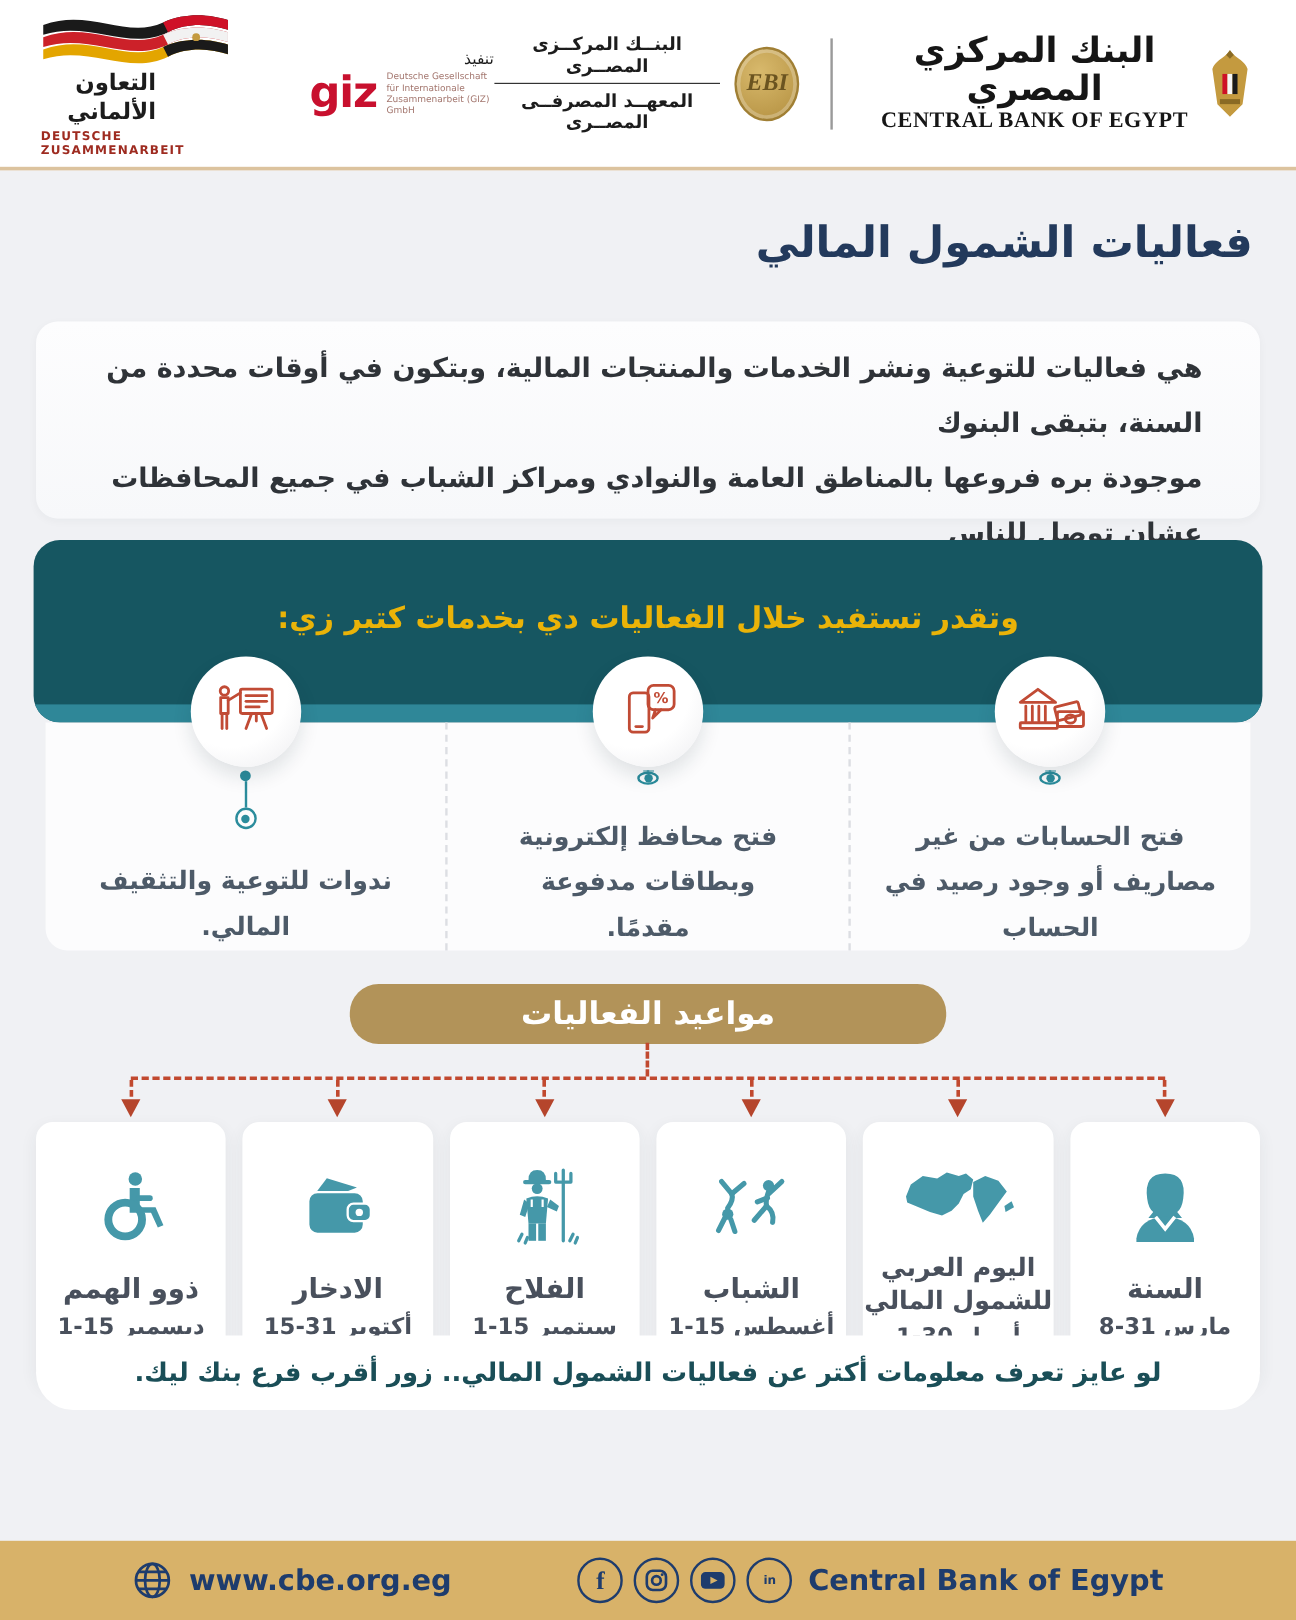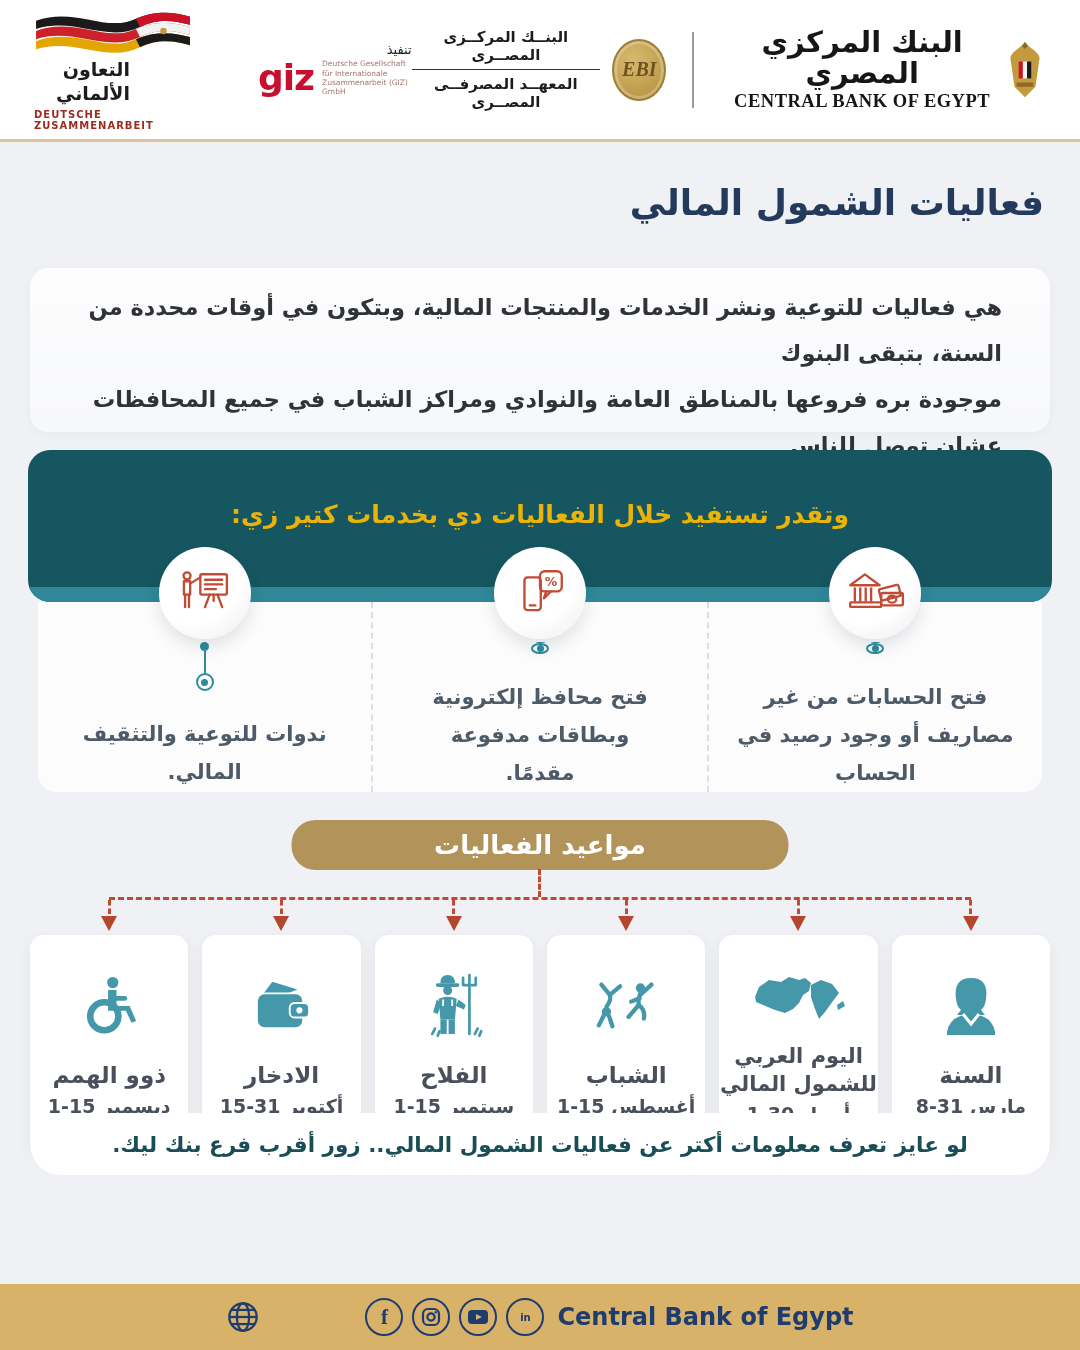--- a/index.html
+++ b/index.html
@@ -400,20 +400,21 @@
     <div class="f-group">
       <svg width="34" height="34" viewBox="0 0 36 36">
         <g stroke="#1E3C6D" stroke-width="2.4" fill="none">
           <circle cx="18" cy="18" r="14.5"></circle>
           <ellipse cx="18" cy="18" rx="6.5" ry="14.5"></ellipse>
           <line x1="3.5" y1="18" x2="32.5" y2="18"></line>
           <line x1="6" y1="10.5" x2="30" y2="10.5"></line>
           <line x1="6" y1="25.5" x2="30" y2="25.5"></line>
         </g>
       </svg>
+      <div class="f-url">www.cbe.org.eg</div>
     </div>
     <div class="f-group">
       <div class="socials">
         <div class="s-circle fb">f</div>
         <div class="s-circle">
           <svg width="20" height="20" viewBox="0 0 20 20">
             <rect x="2" y="2" width="16" height="16" rx="5" stroke="#1E3C6D" stroke-width="2.2" fill="none"></rect>
             <circle cx="10" cy="10" r="3.6" stroke="#1E3C6D" stroke-width="2.2" fill="none"></circle>
             <circle cx="14.8" cy="5.2" r="1.2" fill="#1E3C6D"></circle>
           </svg>

